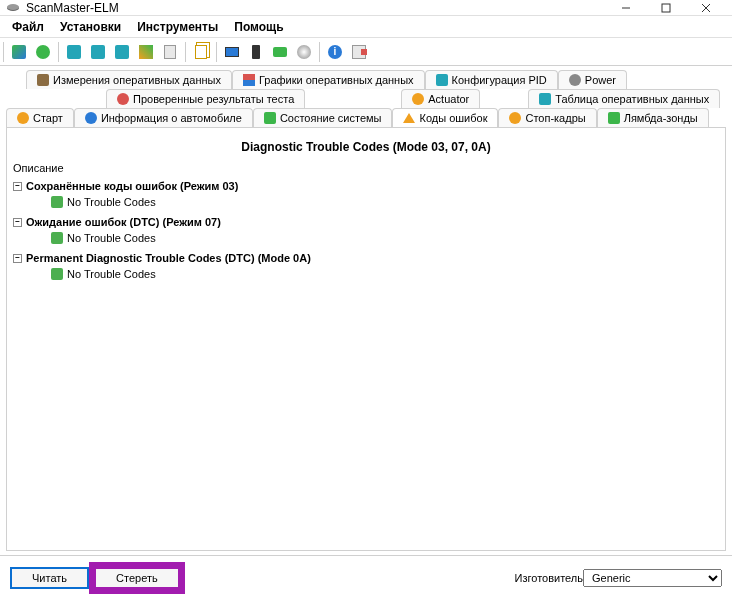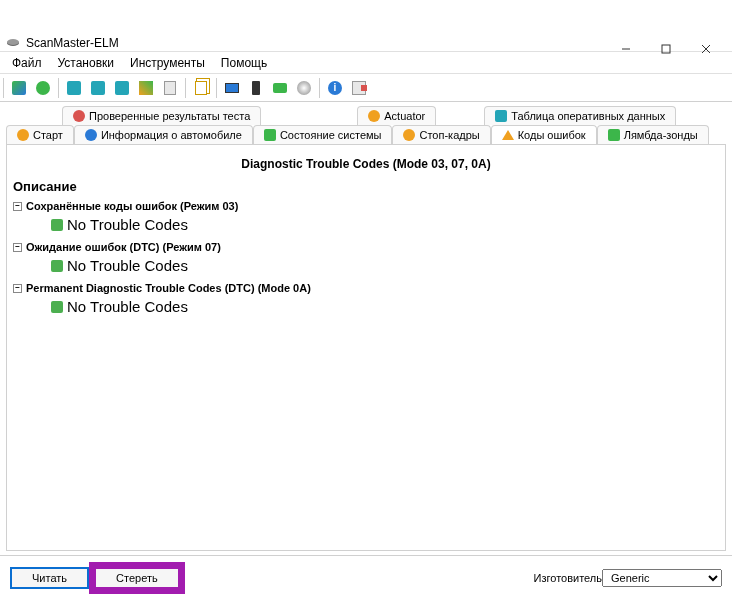--- a/index.html
+++ b/index.html
@@ -1,60 +1,60 @@
 <!DOCTYPE html>
 <html><head>
 <meta charset="utf-8">
 <style>
 * { box-sizing: border-box; margin: 0; padding: 0; font-family: "Segoe UI", Tahoma, sans-serif; }
 body { background: #fff; width: 732px; height: 600px; display: flex; flex-direction: column; font-size: 11px; overflow: hidden; }
 
 
-.titlebar { display: flex; height: 16px; padding: 0 6px; border-bottom: 1px solid #e0e0e0; margin-top: 36px; }
+.titlebar { display: flex; align-items: center; height: 16px; padding: 0 6px; border-bottom: 1px solid #e0e0e0; }
 .title-icon { width: 14px; height: 14px; margin-right: 6px; }
 .title-text { flex: 1; font-size: 12px; }
 .win-btns { display: flex; gap: 0; }
 .win-btn { width: 40px; height: 26px; display: flex; align-items: center; justify-content: center; cursor: pointer; }
 .win-btn svg { stroke: #333; stroke-width: 1; fill: none; }
 
 
 .menubar { display: flex; height: 22px; align-items: center; padding: 0 4px; gap: 0; border-bottom: 1px solid #e0e0e0; }
-.menuitem { padding: 2px 8px; cursor: pointer; font-size: 12px; }
+.menuitem { padding: 2px 8px; cursor: pointer; font-size: 12px; font-weight: bold; }
 
 
 .toolbar { display: flex; height: 28px; align-items: center; padding: 2px 0; border-bottom: 1px solid #d0d0d0; gap: 0; }
 .tb-sep { width: 1px; height: 20px; background: #ccc; margin: 0 3px; }
 .tb-btn { width: 22px; height: 22px; display: flex; align-items: center; justify-content: center; cursor: pointer; border-radius: 2px; margin: 0 1px; }
 
 
 .tabs-wrap { padding: 4px 6px 0 6px; }
 .tabs-row { display: flex; }
 .tab { display: flex; align-items: center; gap: 4px; padding: 3px 10px; font-size: 11px; border: 1px solid #d0d0d0; border-bottom: none; background: #f9f9f9; cursor: pointer; border-radius: 4px 4px 0 0; margin-right: 0; }
 .tab.active { background: #fff; position: relative; z-index: 2; }
 .tab-icon { width: 12px; height: 12px; display: inline-block; }
 
 
 .content { flex: 1; margin: 0 6px 4px 6px; border: 1px solid #d0d0d0; background: #fff; display: flex; flex-direction: column; overflow: hidden; }
 .content-title { text-align: center; font-weight: bold; font-size: 12px; padding: 12px 0 8px 0; }
-.content-sub { padding: 0 6px 4px 6px; font-size: 13px; font-weight: bold; }
+.content-sub { padding: 0 6px 4px 6px; font-size: 11px; }
 .tree { padding: 0 6px; }
 .tree-group { margin-bottom: 4px; }
 .group-hdr { display: flex; align-items: center; gap: 4px; font-weight: bold; font-size: 11px; padding: 2px 0; }
 .expander { width: 9px; height: 9px; border: 1px solid #888; display: inline-flex; align-items: center; justify-content: center; font-size: 8px; line-height: 1; cursor: pointer; }
-.leaf { display: flex; align-items: center; gap: 4px; padding: 2px 0 2px 38px; font-size: 15px; }
+.leaf { display: flex; align-items: center; gap: 4px; padding: 2px 0 2px 38px; font-size: 11px; }
 .leaf-icon { width: 12px; height: 12px; background: #4caf50; border-radius: 2px; display: inline-block; }
 .content-fill { flex: 1; }
 
 
 .bottom { display: flex; align-items: center; padding: 6px 10px; border-top: 1px solid #d0d0d0; }
 .btn { padding: 3px 20px; font-size: 11px; border: 7px solid #a21caf; background: #f6f6f6; cursor: pointer; }
 .btn.primary { border: 2px solid #0a6ed1; }
 .bottom-spacer { flex: 1; }
 .select-lbl { font-size: 11px; margin-left: 20px; }
-select { font-size: 11px; padding: 1px 4px; width: 120px; }
+select { font-size: 11px; padding: 1px 4px; width: 139px; }
 
 .ic { display: inline-block; }
 .ic-green { background: #3cb64a; border-radius: 2px; }
 .ic-orange { background: #f0a020; border-radius: 6px; }
 .ic-blue { background: #2a7ad6; border-radius: 2px; }
 .ic-cyan { background: #24a5b7; border-radius: 2px; }
 .ic-red { background: #d9534f; border-radius: 2px; }
 .ic-brown { background: #8b6c42; border-radius: 2px; }
 .ic-gray { background: #888; border-radius: 2px; }
 .warn-tri { width: 0; height: 0; border-left: 6px solid transparent; border-right: 6px solid transparent; border-bottom: 10px solid #f0a020; display: inline-block; position: relative; }
@@ -144,23 +144,41 @@
     </div>
   <div class="tb-btn">
       <span class="ic" style="width:14px;height:14px;background:#e8e8e8;border:1px solid #999;position:relative">
         <span style="position:absolute;right:-2px;top:3px;width:6px;height:6px;background:#d9534f"></span>
       </span>
     </div>
 </div>
 
 <div class="tabs-wrap">
 
-
   <div class="tabs-row">
-    <div class="tab" style="margin-left:56px">
+    <div class="tab" style="margin-left:20px">
+      <span class="tab-icon ic-brown"></span>
+      <span>Измерения оперативных данных</span>
+    </div>
+    <div class="tab">
+      <span class="tab-icon" style="background:linear-gradient(#d9534f 50%,#2a7ad6 50%)"></span>
+      <span>Графики оперативных данных</span>
+    </div>
+    <div class="tab">
+      <span class="tab-icon ic-cyan"></span>
+      <span>Конфигурация PID</span>
+    </div>
+    <div class="tab">
+      <span class="tab-icon ic-gray" style="border-radius:50%"></span>
+      <span>Power</span>
+    </div>
+  </div>
+
+  <div class="tabs-row">
+    <div class="tab" style="margin-left:100px">
       <span class="tab-icon ic-red" style="border-radius:50%"></span>
       <span>Проверенные результаты теста</span>
     </div>
     <div class="tab" style="margin-left:96px">
       <span class="tab-icon ic-orange"></span>
       <span>Actuator</span>
     </div>
     <div class="tab" style="margin-left:48px">
       <span class="tab-icon ic-cyan"></span>
       <span>Таблица оперативных данных</span>
@@ -173,27 +191,27 @@
       <span>Старт</span>
     </div>
     <div class="tab">
       <span class="tab-icon ic-blue" style="border-radius:50%"></span>
       <span>Информация о автомобиле</span>
     </div>
     <div class="tab">
       <span class="tab-icon ic-green"></span>
       <span>Состояние системы</span>
     </div>
-    <div class="tab">
-      <span class="tab-icon ic-orange"></span>
-      <span>Стоп-кадры</span>
-    </div>
     <div class="tab active">
       <span class="warn-tri"></span>
       <span>Коды ошибок</span>
+    </div>
+    <div class="tab">
+      <span class="tab-icon ic-orange"></span>
+      <span>Стоп-кадры</span>
     </div>
     <div class="tab">
       <span class="tab-icon ic-green"></span>
       <span>Лямбда-зонды</span>
     </div>
   </div>
 </div>
 
 <div class="content">
   <div class="content-title">Diagnostic Trouble Codes (Mode 03, 07, 0A)</div>

